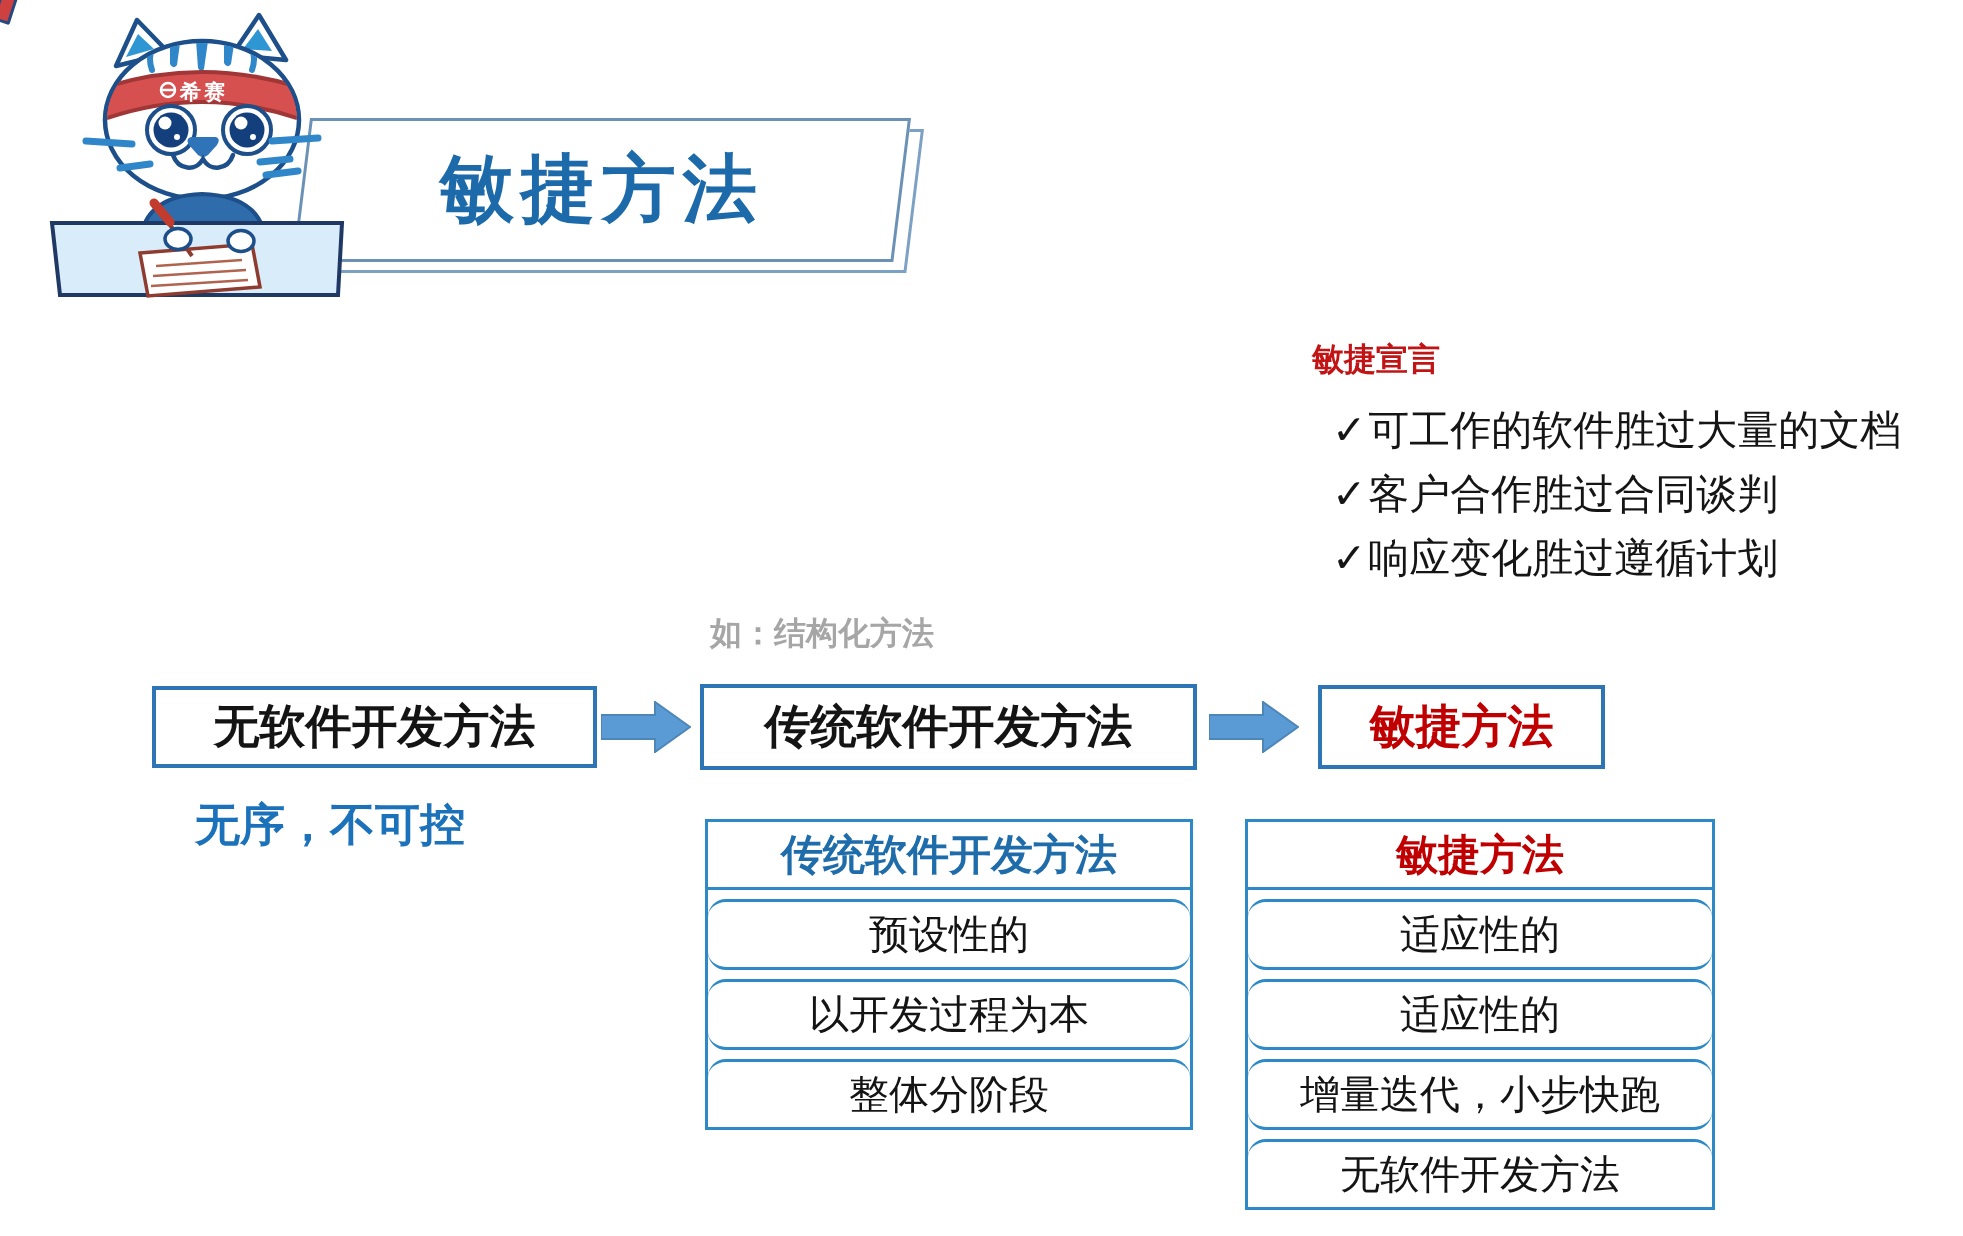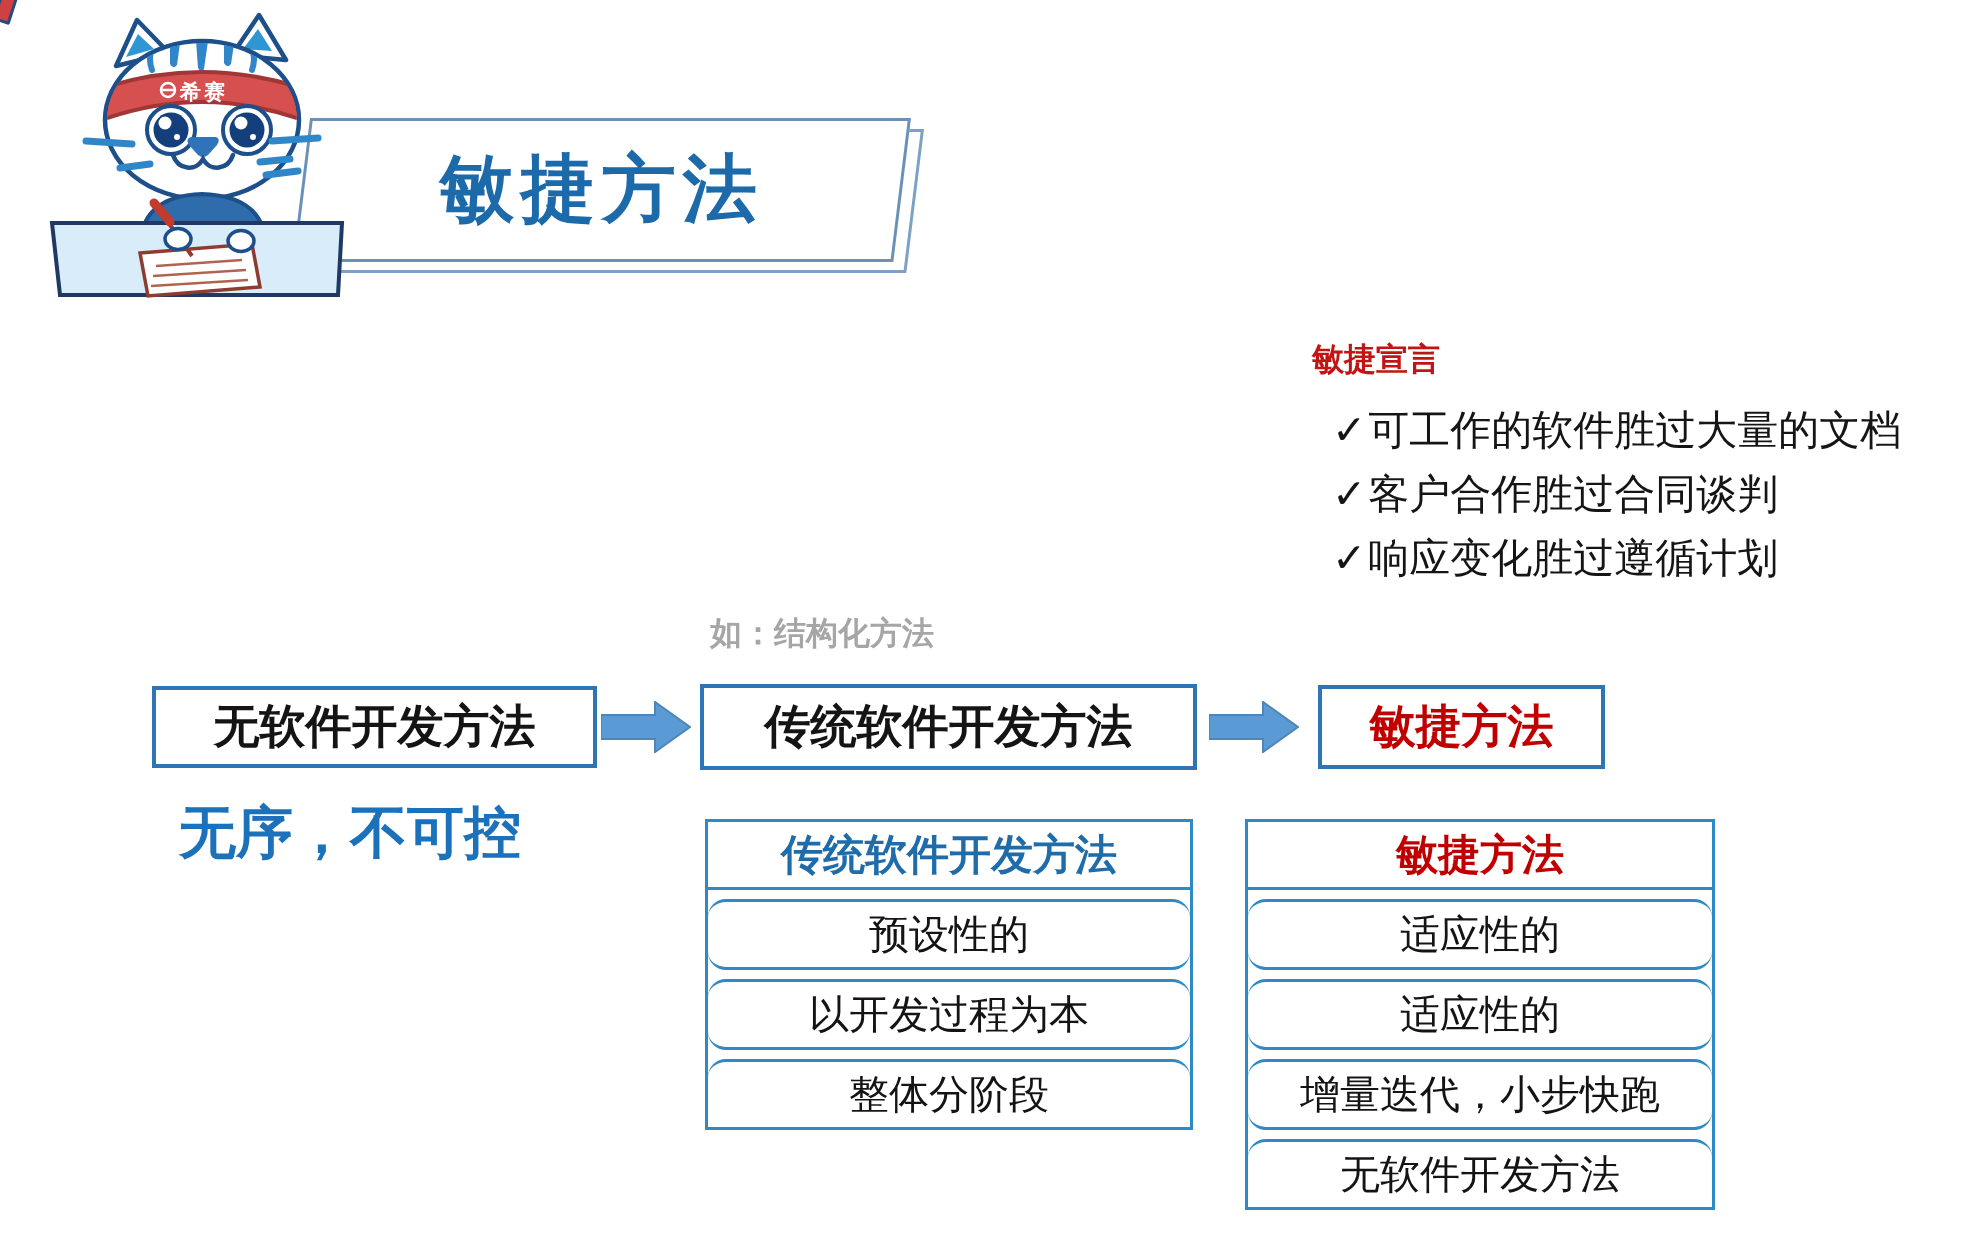--- a/index.html
+++ b/index.html
@@ -30,21 +30,21 @@
 
   
   .flow-note{position:absolute;left:710px;top:612px;font-size:32px;font-weight:bold;color:#a6a6a6;white-space:nowrap;}
 
   
   .flow-box{position:absolute;border:4px solid #2e75b6;background:#fff;
     display:flex;align-items:center;justify-content:center;
     font-size:46px;font-weight:bold;color:#141414;white-space:nowrap;box-sizing:border-box;}
   .flow-box.red-label{color:#c00000;}
 
-  .flow-caption{position:absolute;left:179px;top:795px;font-size:57px;font-weight:bold;color:#1b72ba;white-space:nowrap;}
+  .flow-caption{position:absolute;left:195px;top:795px;font-size:45px;font-weight:bold;color:#1b72ba;white-space:nowrap;}
 
   
   .cmp-table{position:absolute;border:3px solid #2e8ac6;background:#fff;box-sizing:border-box;}
   .cmp-header{height:65px;line-height:65px;text-align:center;font-size:42px;font-weight:bold;
     border-bottom:3px solid #2e8ac6;white-space:nowrap;}
   .cmp-header.hdr-blue{color:#1f6cab;}
   .cmp-header.hdr-red{color:#c00000;}
   .cmp-rows{display:block;}
   .cmp-row{height:65px;line-height:65px;text-align:center;font-size:40px;color:#141414;
     border-top:3px solid #2e8ac6;border-bottom:3px solid #2e8ac6;margin-top:9px;white-space:nowrap;border-radius:18px;}

